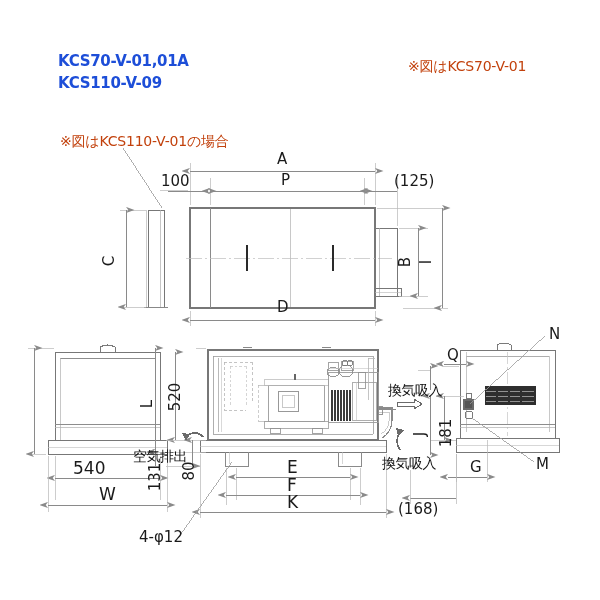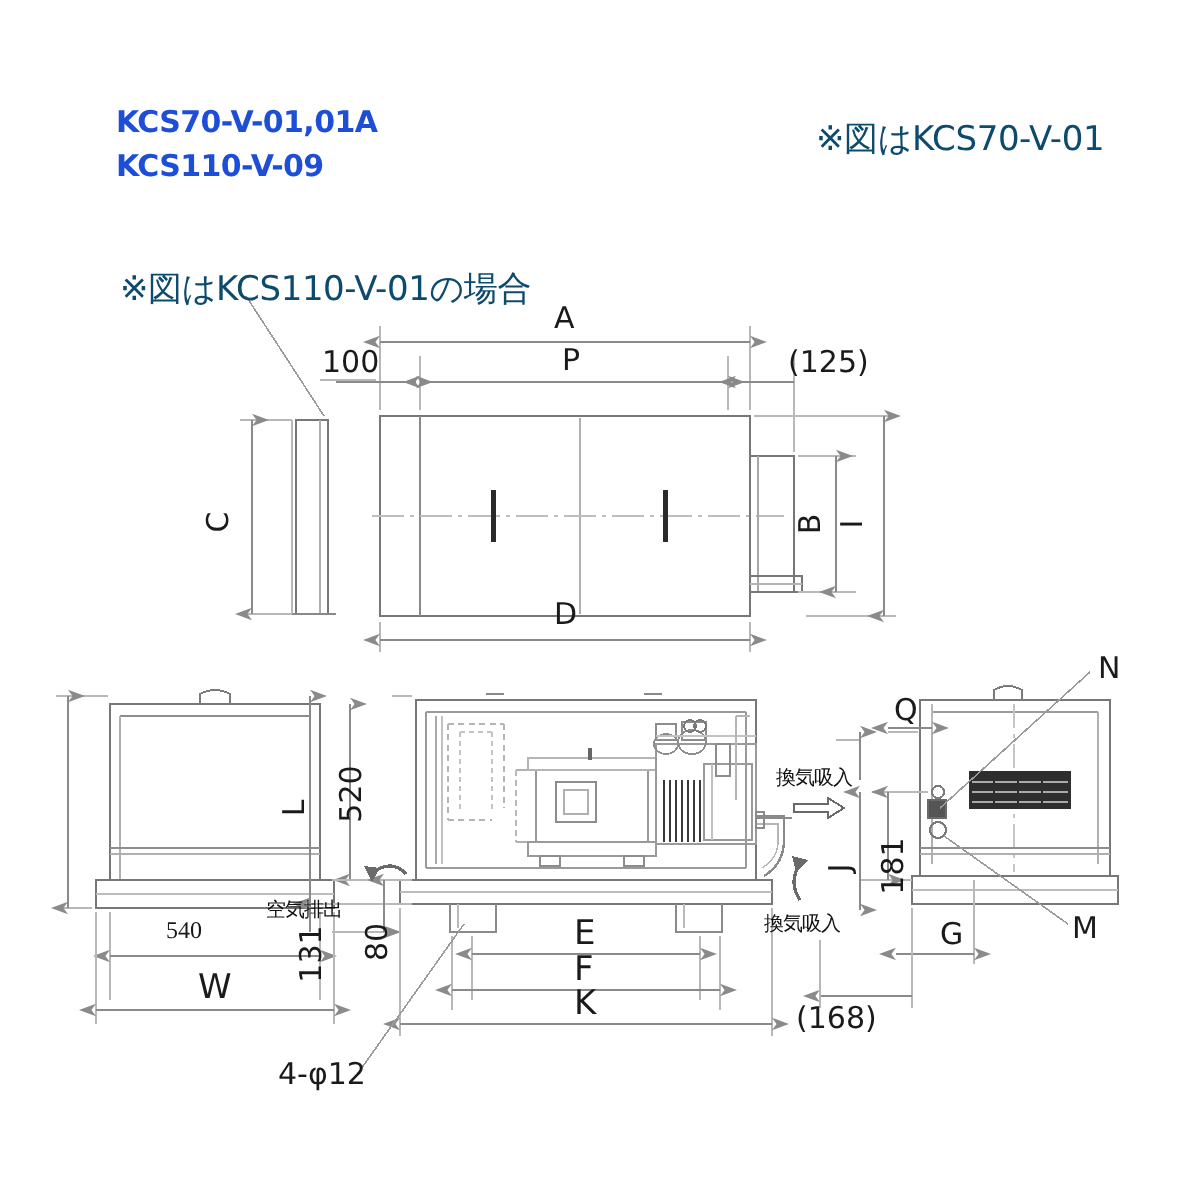--- a/index.html
+++ b/index.html
@@ -17,37 +17,37 @@
     font-family:"DejaVu Sans","Liberation Sans",sans-serif;
     font-weight:bold;
     font-size:15px;
     letter-spacing:-0.3px;
     white-space:nowrap;
     color:#1d4ed8;
   }
   .note{
     position:absolute;
     font-family:"DejaVu Sans","Liberation Sans",sans-serif;
-    font-size:17px;
+    font-size:14px;
     white-space:nowrap;
-    color:#0c4a6e;
+    color:#c2410c;
     letter-spacing:-0.2px;
   }
   .dim{
     position:absolute;
     font-family:"DejaVu Sans","Liberation Sans",sans-serif;
     font-size:15px;
     white-space:nowrap;
     color:#1a1a1a;
     letter-spacing:0px;
   }
   .jp{
     position:absolute;
     font-family:"DejaVu Sans","Liberation Sans",sans-serif;
-    font-size:10px;
+    font-size:14px;
     white-space:nowrap;
     color:#111;
     letter-spacing:-0.5px;
   }
   .rot90c{transform:rotate(-90deg);}
 </style>
 </head>
 <body>
 
 <div id="sheet">
@@ -308,21 +308,21 @@
 <div class="dim" style="left:277px;top:150px;">A</div>
 <div class="dim" style="left:281px;top:171px;">P</div>
 <div class="dim" style="left:161px;top:172px;">100</div>
 <div class="dim" style="left:394px;top:172px;">(125)</div>
 <div class="dim" style="left:277px;top:298px;">D</div>
 <div class="dim rot90c" style="left:400px;top:253px;">B</div>
 <div class="dim rot90c" style="left:424px;top:253px;">I</div>
 
 <div class="dim rot90c" style="left:104px;top:252px;">C</div>
 
-<div class="dim" style="left:83px;top:458px;font-size:12px;font-family:Liberation Serif, serif;">540</div>
+<div class="dim" style="left:73px;top:458px;font-size:17px;">540</div>
 <div class="dim" style="left:99px;top:484px;font-size:17px;">W</div>
 
 <div class="dim rot90c" style="left:143px;top:395px;">L</div>
 <div class="dim rot90c" style="left:161px;top:388px;">520</div>
 <div class="dim rot90c" style="left:141px;top:468px;">131</div>
 <div class="dim rot90c" style="left:179px;top:462px;">80</div>
 <div class="dim" style="left:287px;top:457px;font-size:17px;">E</div>
 <div class="dim" style="left:287px;top:475px;font-size:17px;">F</div>
 <div class="dim" style="left:287px;top:492px;font-size:17px;">K</div>
 

